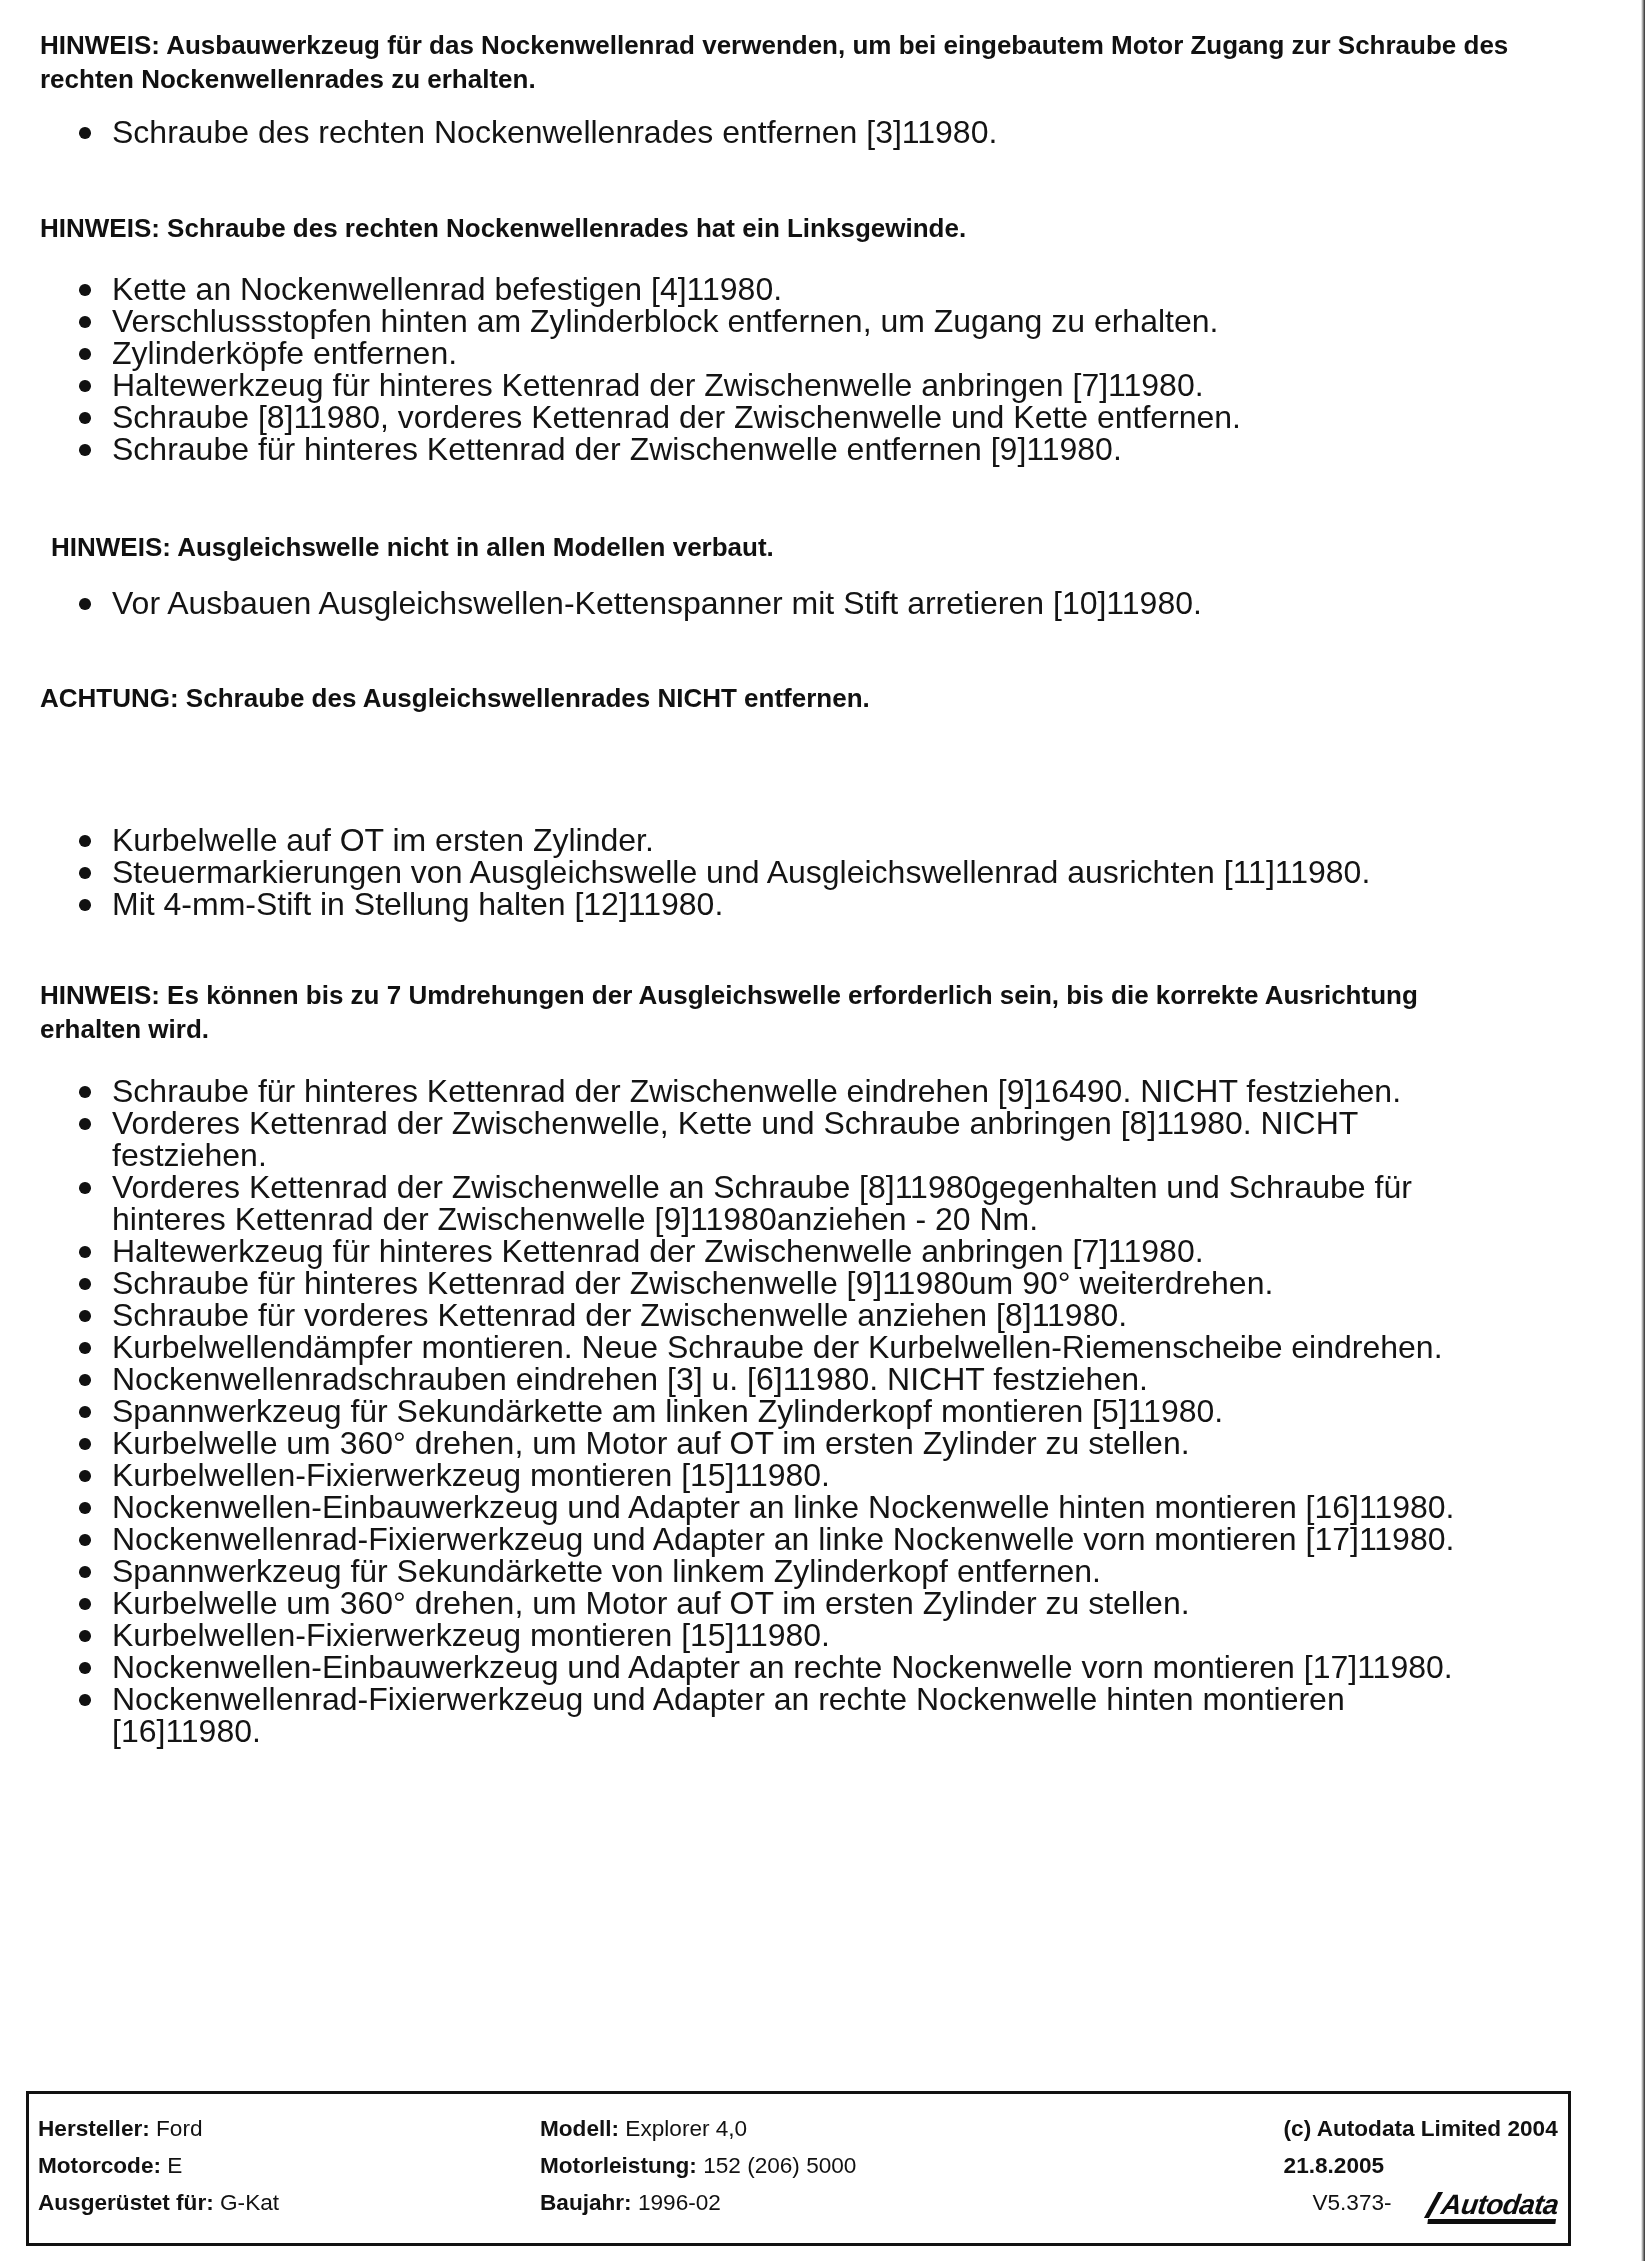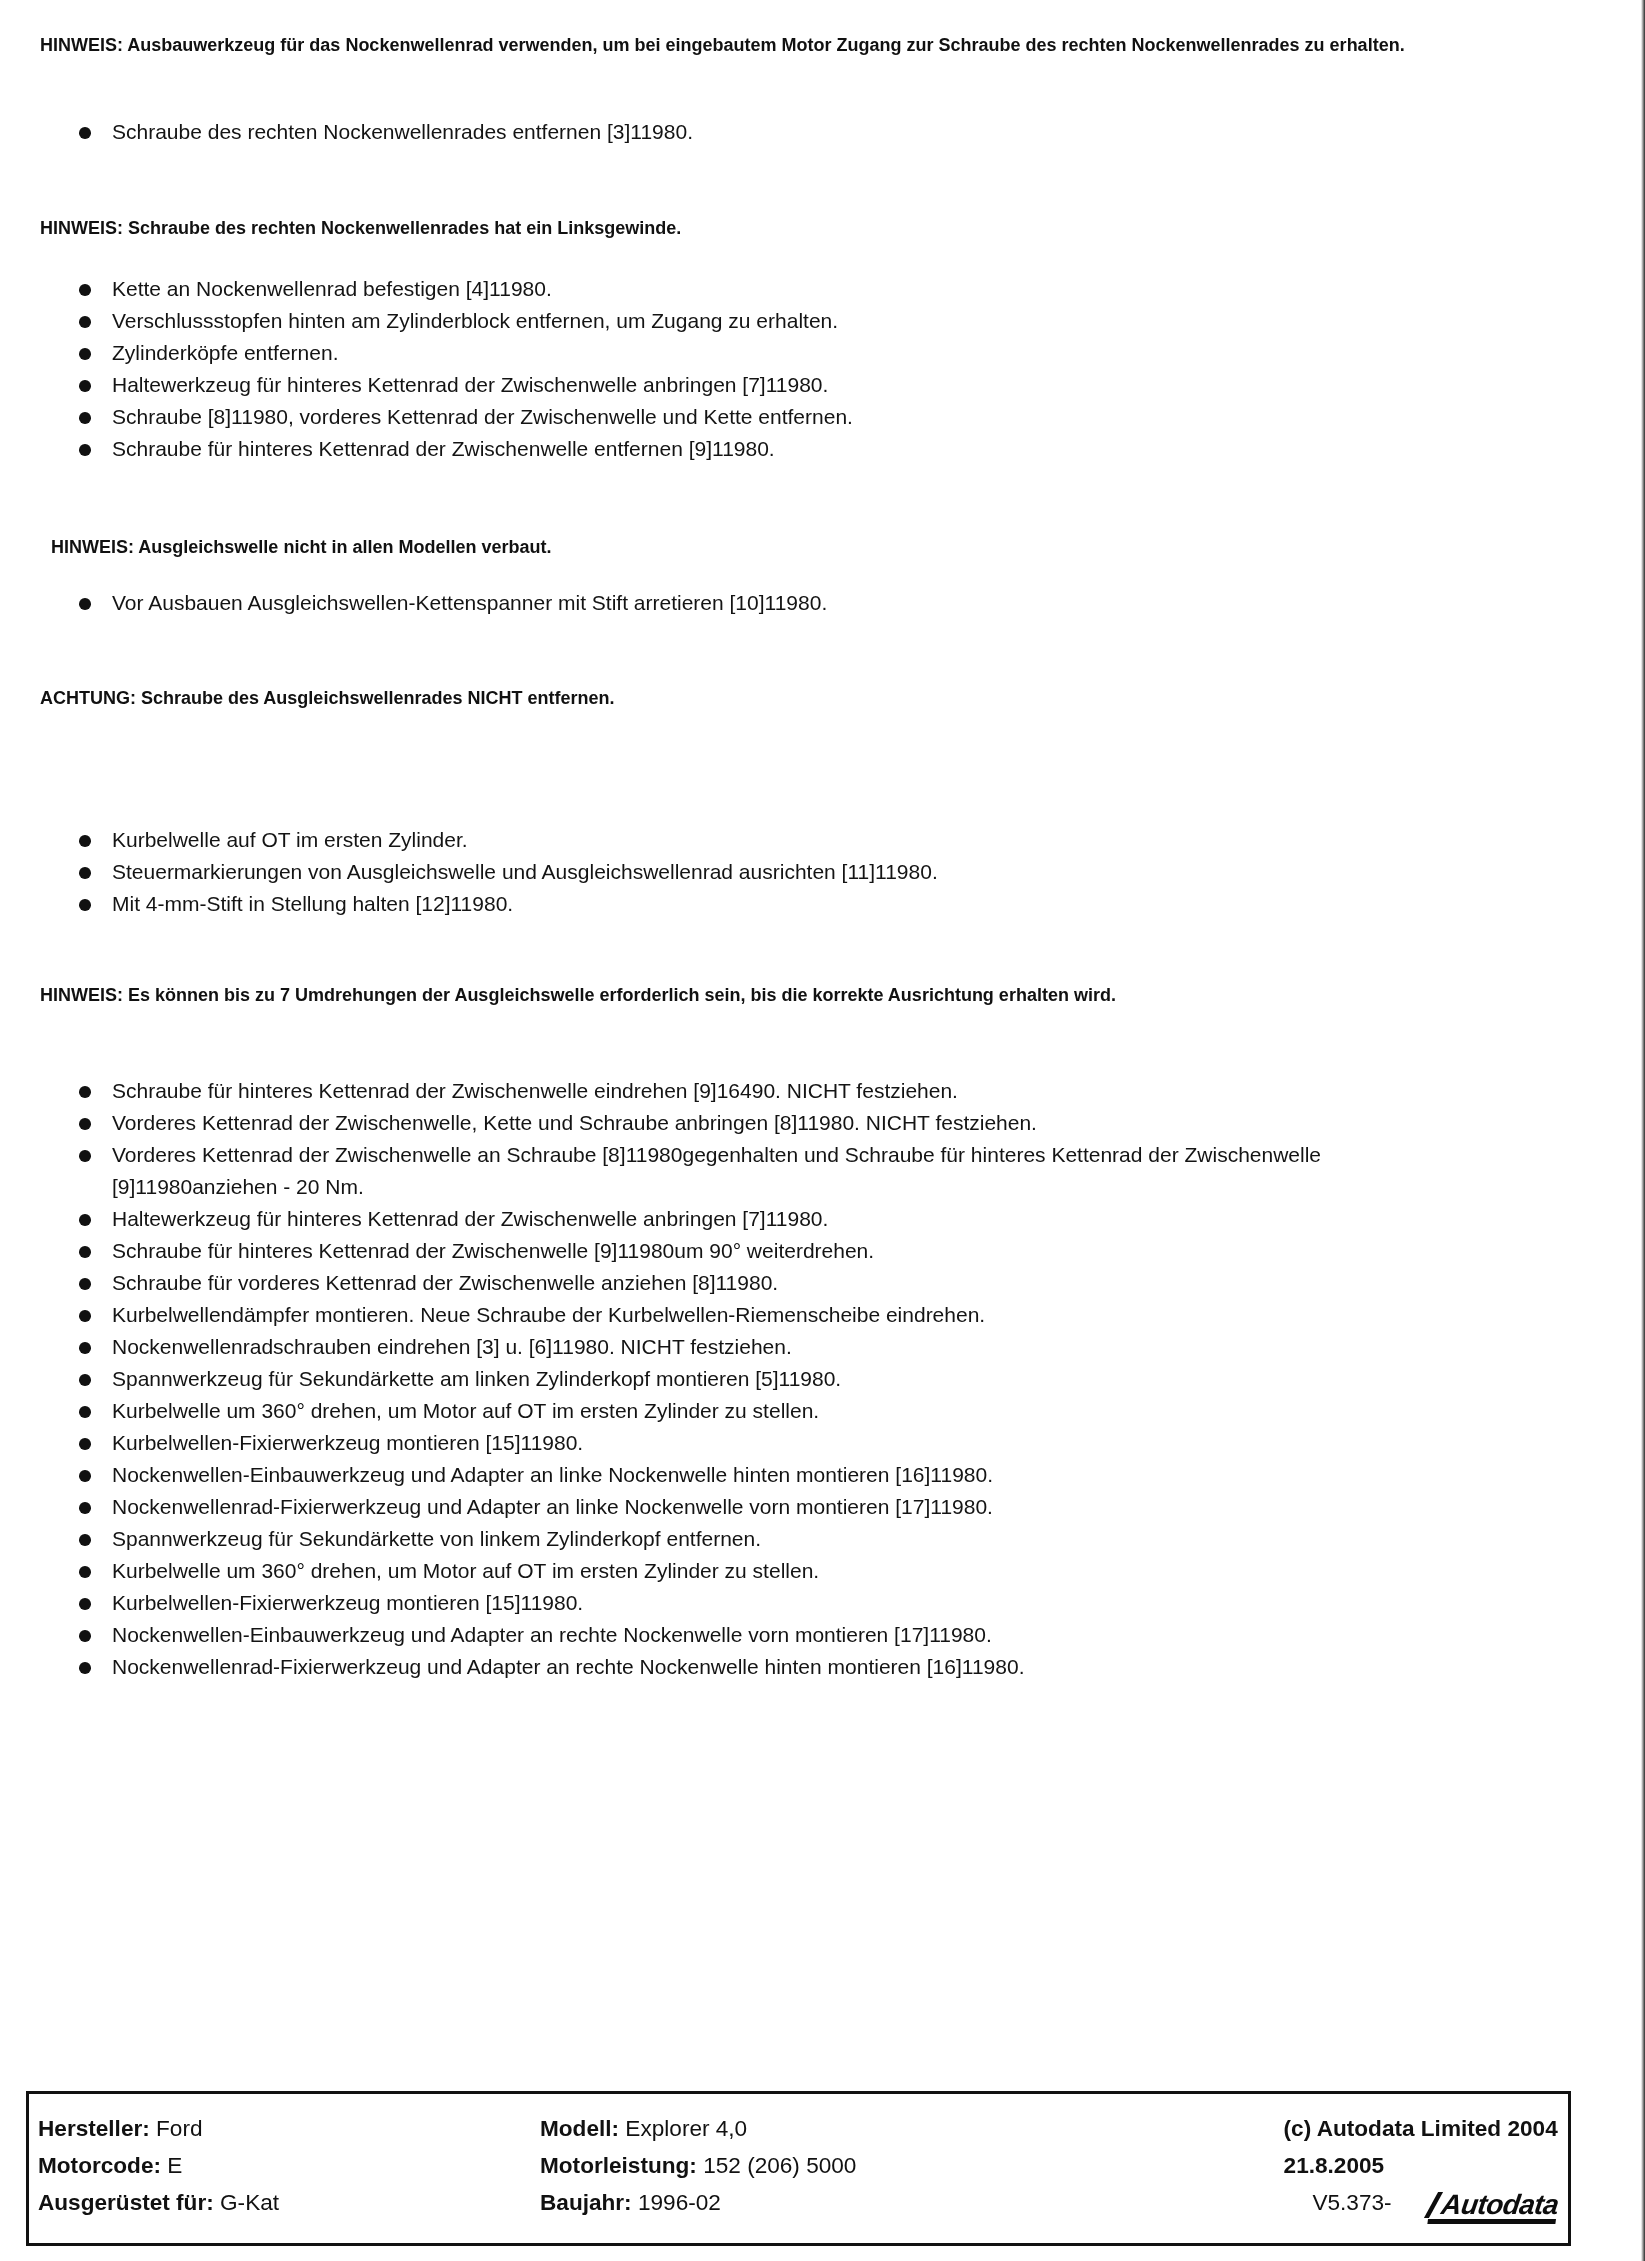--- a/index.html
+++ b/index.html
@@ -20,38 +20,38 @@
     top: 0;
     right: 0;
     width: 3.9px;
     height: 2261px;
     background: linear-gradient(to right, #ffffff, #2a2a2a);
   }
   .heading {
     position: absolute;
     left: 40px;
     width: 1534px;
-    font-size: 18px;
+    font-size: 26px;
     line-height: 34px;
     font-weight: bold;
     margin: 0;
     color: #111111;
   }
   .list {
     position: absolute;
     left: 0;
     width: 1547px;
     margin: 0;
     padding: 0;
     list-style: none;
   }
   .list li {
     position: relative;
     padding-left: 112px;
-    font-size: 21px;
+    font-size: 32px;
     line-height: 32px;
     color: #141414;
     width: 1354px;
   }
   .list li .bullet {
     position: absolute;
     left: 79px;
     top: 11px;
     width: 11.6px;
     height: 11.6px;

